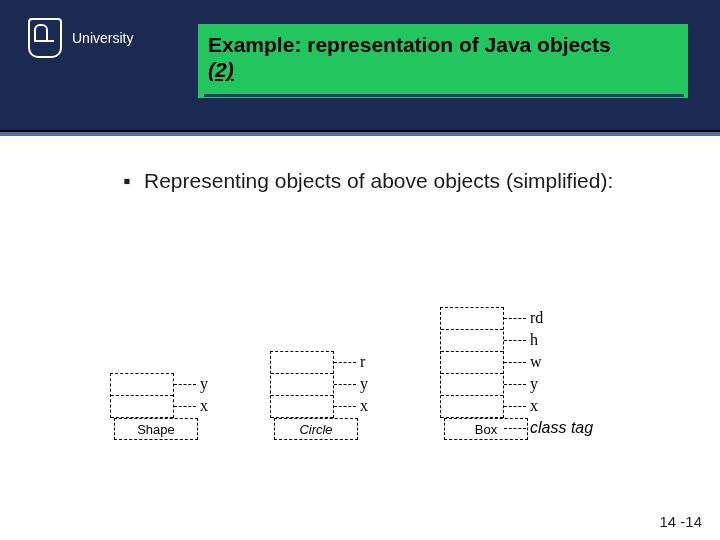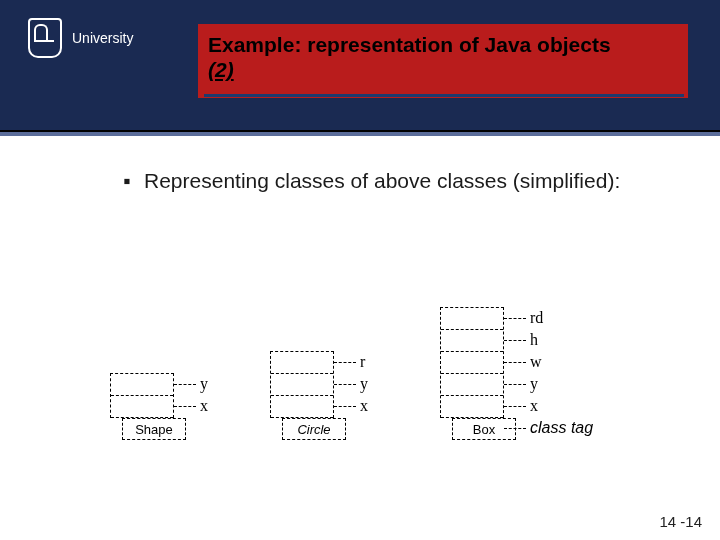--- a/index.html
+++ b/index.html
@@ -11,36 +11,36 @@
     background: linear-gradient(#000 0 2px, #5b6d9a 2px 6px); }
 
   .logo { position:absolute; left:28px; top:18px; color:#fff; display:flex; align-items:center; gap:10px; }
   .logo .shield { width:34px; height:40px; border:2px solid #fff; border-radius:4px 4px 10px 10px; position:relative; }
   .logo .shield::before { content:""; position:absolute; left:4px; top:4px; width:10px; height:14px; border:2px solid #fff; border-bottom:none; border-radius:6px 6px 0 0; }
   .logo .shield::after { content:""; position:absolute; left:4px; top:20px; width:20px; height:2px; background:#fff; }
   .logo .uni { display:flex; flex-direction:column; line-height:1.05; }
   .logo .uni .l1 { font-size:14px; font-weight:normal; }
   .logo .uni .l2 { font-size:18px; font-style:italic; font-family: Georgia, 'Times New Roman', serif; }
 
-  .titlebox { position:absolute; left:198px; top:24px; width:490px; height:74px; background:#b91c1c; padding:8px 10px 4px 10px; }
+  .titlebox { position:absolute; left:198px; top:24px; width:490px; height:74px; background:#22c55e; padding:8px 10px 4px 10px; }
   .titlebox h1 { font-size:21px; font-weight:bold; color:#000; line-height:1.25; }
   .titlebox .subline { font-size:21px; font-weight:bold; font-style:italic; color:#000; text-decoration:underline; }
   .title-rule { position:absolute; left:204px; top:94px; width:480px; height:3px; background:#1e3a6e; }
 
   .body { position:absolute; left:120px; top:168px; width:560px; color:#1b1b1b; }
   .bullet { display:flex; gap:10px; font-size:21px; line-height:1.25; }
   .bullet .bmark { width:14px; text-align:center; }
   .bullet .btxt { flex:1; }
 
   .diagram { position:absolute; left:110px; top:240px; width:510px; height:200px; font-family: "Courier New", monospace; font-size:16px; }
 
   .col { position:absolute; bottom:0; width:150px; }
   .col .stack { position:absolute; bottom:28px; left:0; width:64px; border:1px dashed #000; border-bottom:none; }
   .col .cell { height:22px; border-bottom:1px dashed #000; position:relative; }
-  .col .tagcell { height:22px; border:1px dashed #000; position:absolute; left:12px; width:64px; display:flex; align-items:center; justify-content:center; font-family: Arial, sans-serif; font-size:13px; }
+  .col .tagcell { height:22px; border:1px dashed #000; position:absolute; left:4px; width:84px; display:flex; align-items:center; justify-content:center; font-family: Arial, sans-serif; font-size:13px; }
   .col .leader { position:absolute; left:64px; border-top:1px dashed #000; height:0; }
   .col .lab { position:absolute; font-family:Liberation Serif, serif; font-size:16px; }
   .col .lab.sans { font-family: Arial, sans-serif; font-style: italic; }
 
   #col-shape { left:0; }
   #col-circle { left:160px; }
   #col-box { left:330px; }
 
   .pagenum { position:absolute; right:18px; bottom:10px; font-size:15px; color:#222; }
 </style>
@@ -60,21 +60,21 @@
 
   <div class="titlebox">
     <h1>Example: representation of Java objects</h1>
     <div class="subline">(2)</div>
   </div>
   <div class="title-rule"></div>
 
   <div class="body">
     <div class="bullet">
       <span class="bmark">▪</span>
-      <span class="btxt">Representing classes of above classes (simplified):</span>
+      <span class="btxt">Representing objects of above objects (simplified):</span>
     </div>
   </div>
 
   <div class="diagram">
 
     <div class="col" id="col-shape">
       <div class="stack" style="bottom:22px;">
         <div class="cell"></div>
         <div class="cell"></div>
       </div>

